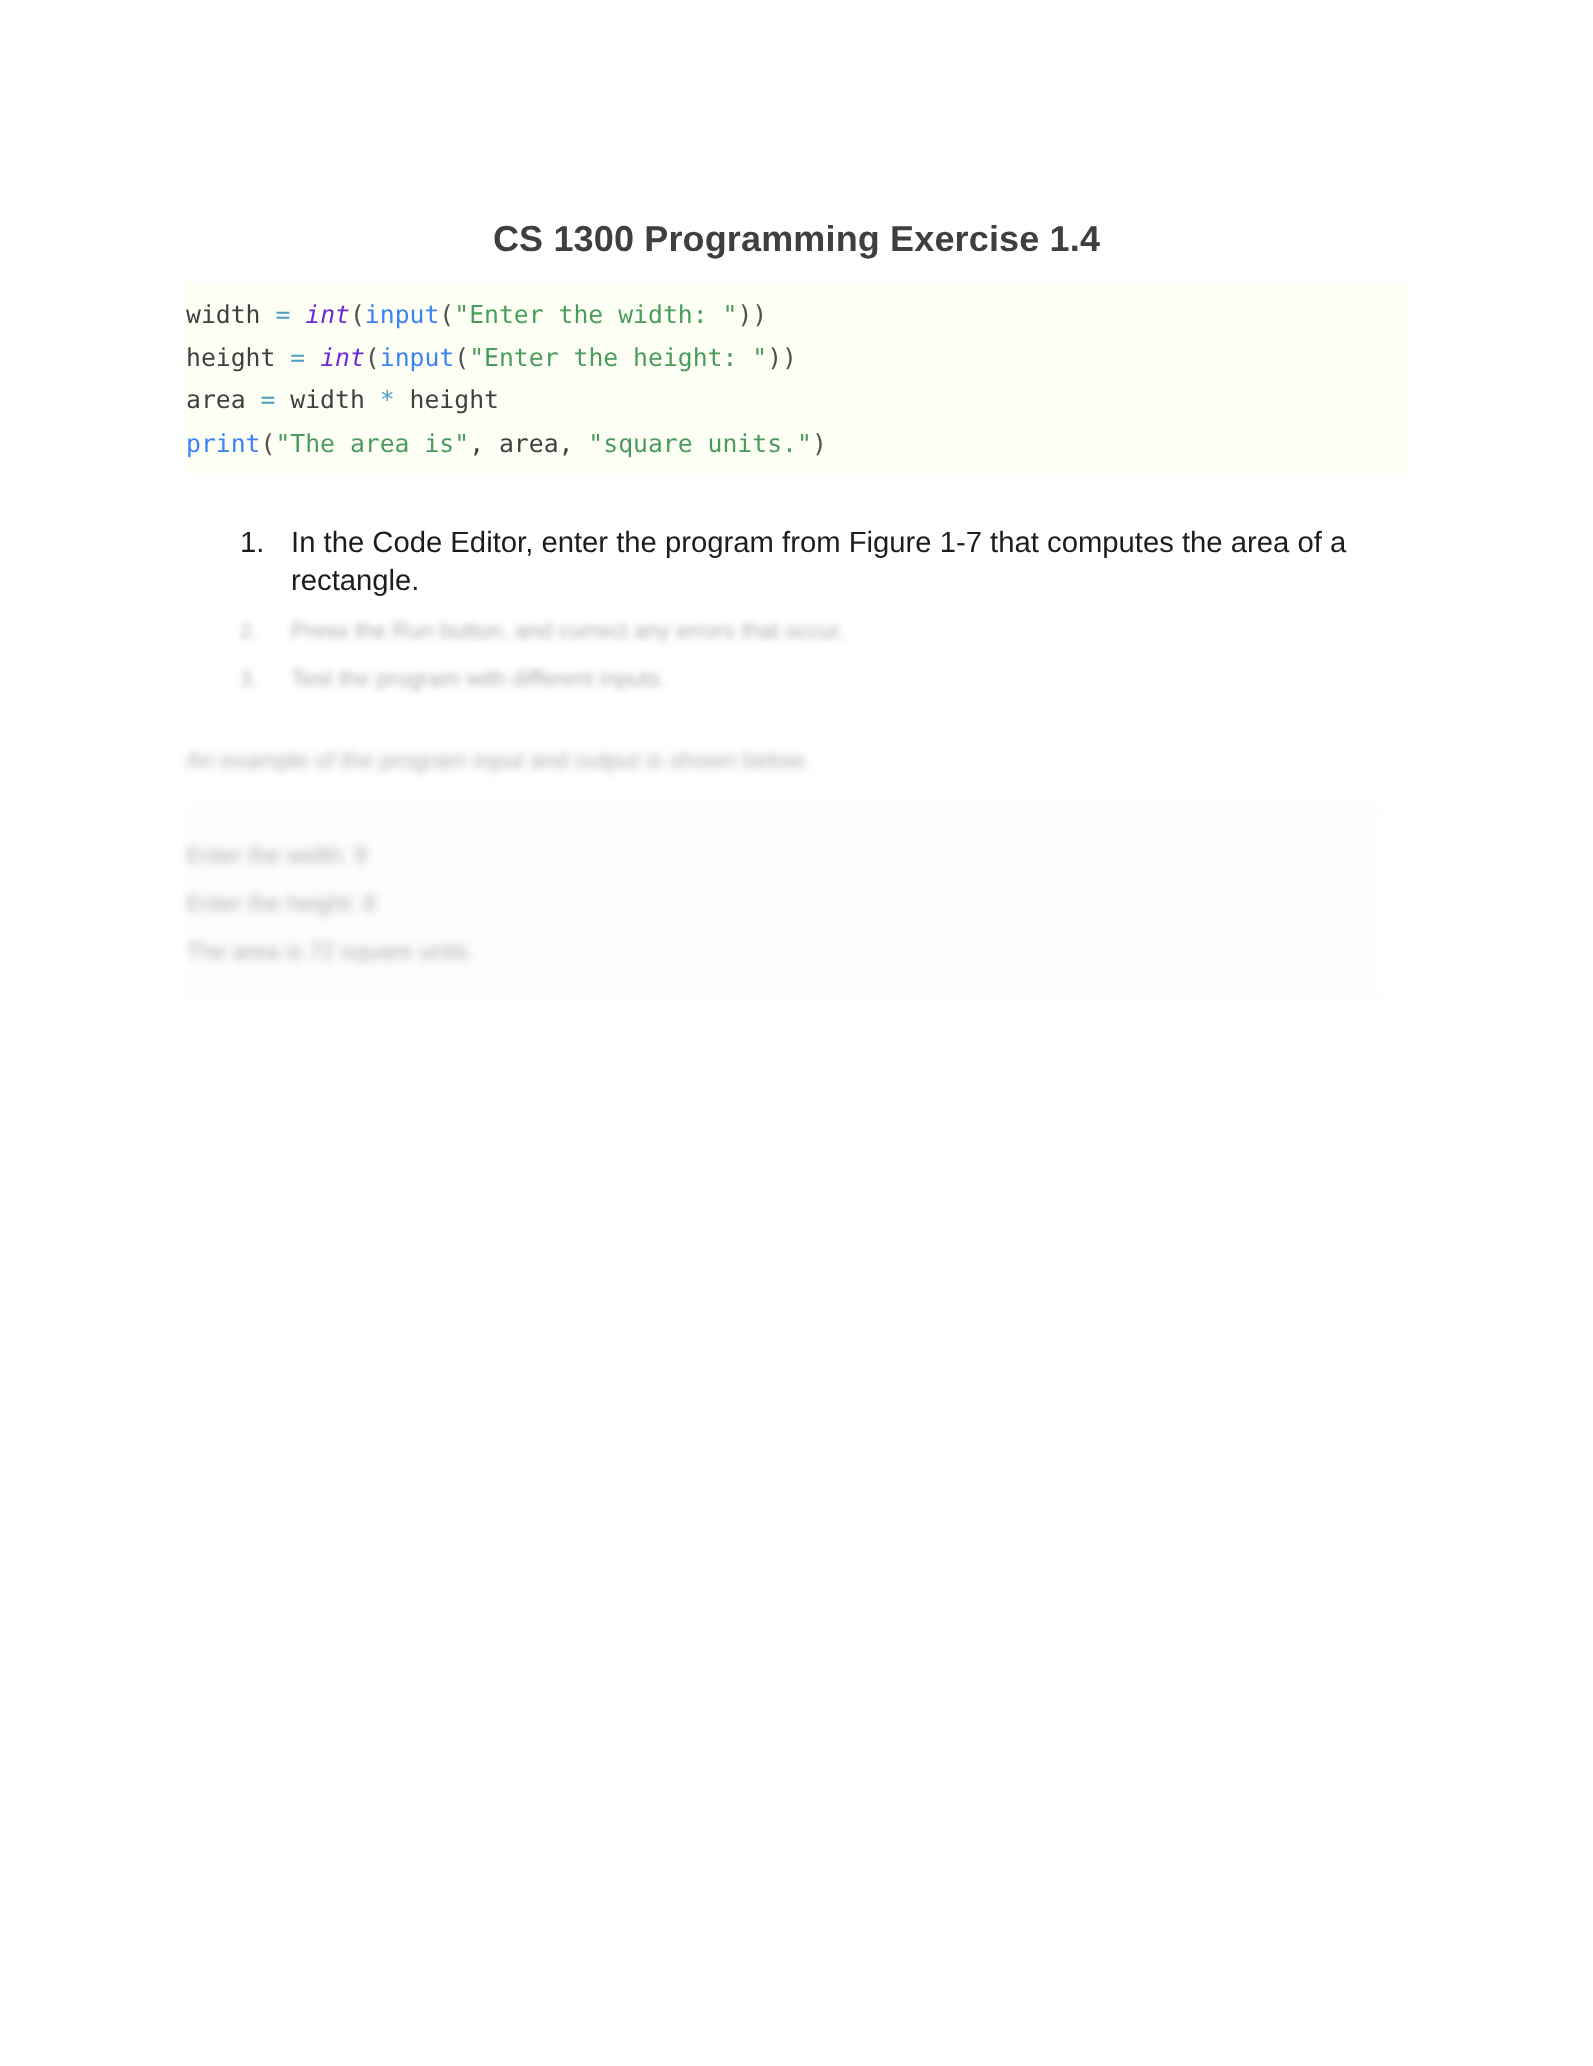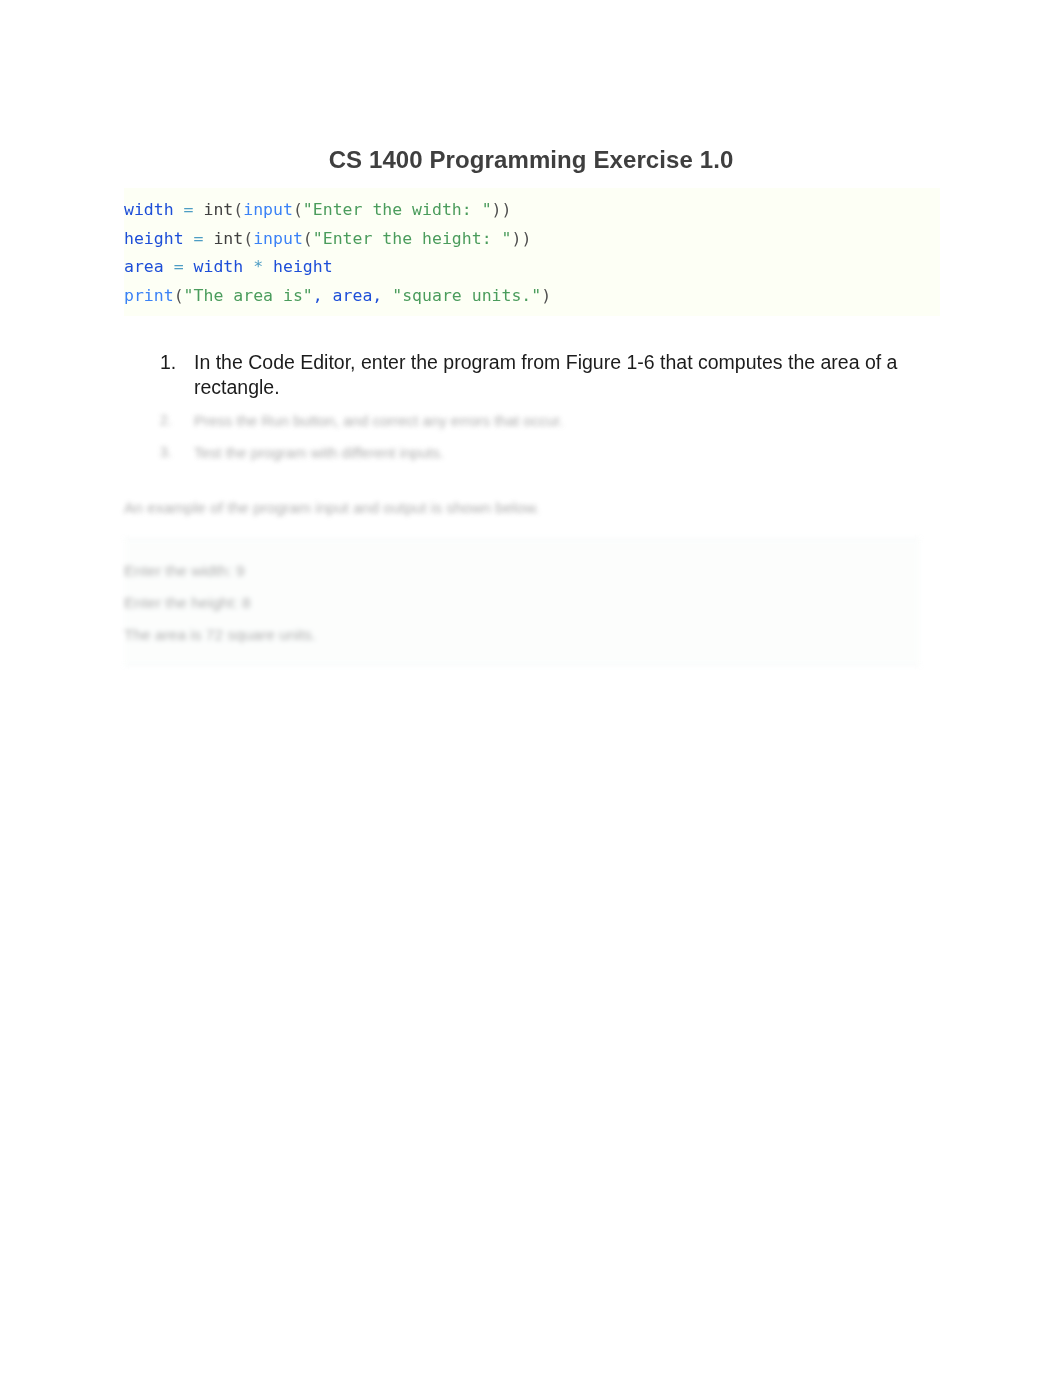--- a/index.html
+++ b/index.html
@@ -49,23 +49,23 @@
     font-family: "DejaVu Sans Mono", "Liberation Mono", monospace;
     font-size: 16.5px;
     line-height: 28.5px;
     color: #404040;
     white-space: pre;
   }
   .code-line {
     height: 28.5px;
     white-space: pre;
   }
-  .tok-plain   { color: #1d4ed8; }
+  .tok-plain   { color: #404040; }
   .tok-op      { color: #4d9dc4; }
-  .tok-builtin { color: #404040; }
+  .tok-builtin { color: #6d28d9; font-style: italic; }
   .tok-func    { color: #3b82f6; }
   .tok-str     { color: #4a9c5c; }
   .tok-punct   { color: #505050; }
 
   
   .task-list {
     position: absolute;
     left: 124px;
     top: 350px;
     width: 816px;
@@ -142,28 +142,28 @@
     opacity: 0.72;
     white-space: pre;
   }
   .output-line { height: 32px; white-space: pre; }
 </style>
 </head>
 <body>
 
 <div class="page">
 
-  <div class="doc-title">CS 1400 Programming Exercise 1.0</div>
+  <div class="doc-title">CS 1300 Programming Exercise 1.4</div>
 
   <div class="code-block" id="code-block"><div class="code-line"><span class="tok-plain">width </span><span class="tok-op">=</span><span class="tok-plain"> </span><span class="tok-builtin">int</span><span class="tok-punct">(</span><span class="tok-func">input</span><span class="tok-punct">(</span><span class="tok-str">"Enter the width: "</span><span class="tok-punct">))</span></div><div class="code-line"><span class="tok-plain">height </span><span class="tok-op">=</span><span class="tok-plain"> </span><span class="tok-builtin">int</span><span class="tok-punct">(</span><span class="tok-func">input</span><span class="tok-punct">(</span><span class="tok-str">"Enter the height: "</span><span class="tok-punct">))</span></div><div class="code-line"><span class="tok-plain">area </span><span class="tok-op">=</span><span class="tok-plain"> width </span><span class="tok-op">*</span><span class="tok-plain"> height</span></div><div class="code-line"><span class="tok-func">print</span><span class="tok-punct">(</span><span class="tok-str">"The area is"</span><span class="tok-plain">, area, </span><span class="tok-str">"square units."</span><span class="tok-punct">)</span></div></div>
 
   <ol class="task-list" id="task-list" style="list-style: none; margin: 0px; padding: 0px;">
       <li class="task-item item-primary">
         <span class="marker">1.</span>
-        <span class="task-text">In the Code Editor, enter the program from Figure 1-6 that computes the area of a rectangle.</span>
+        <span class="task-text">In the Code Editor, enter the program from Figure 1-7 that computes the area of a rectangle.</span>
       </li>
       <li class="task-item item-faded">
         <span class="marker">2.</span>
         <span class="task-text">Press the   Run   button, and correct any errors that occur.</span>
       </li>
       <li class="task-item item-faded">
         <span class="marker">3.</span>
         <span class="task-text">Test the program with different inputs.</span>
       </li>
     </ol>

